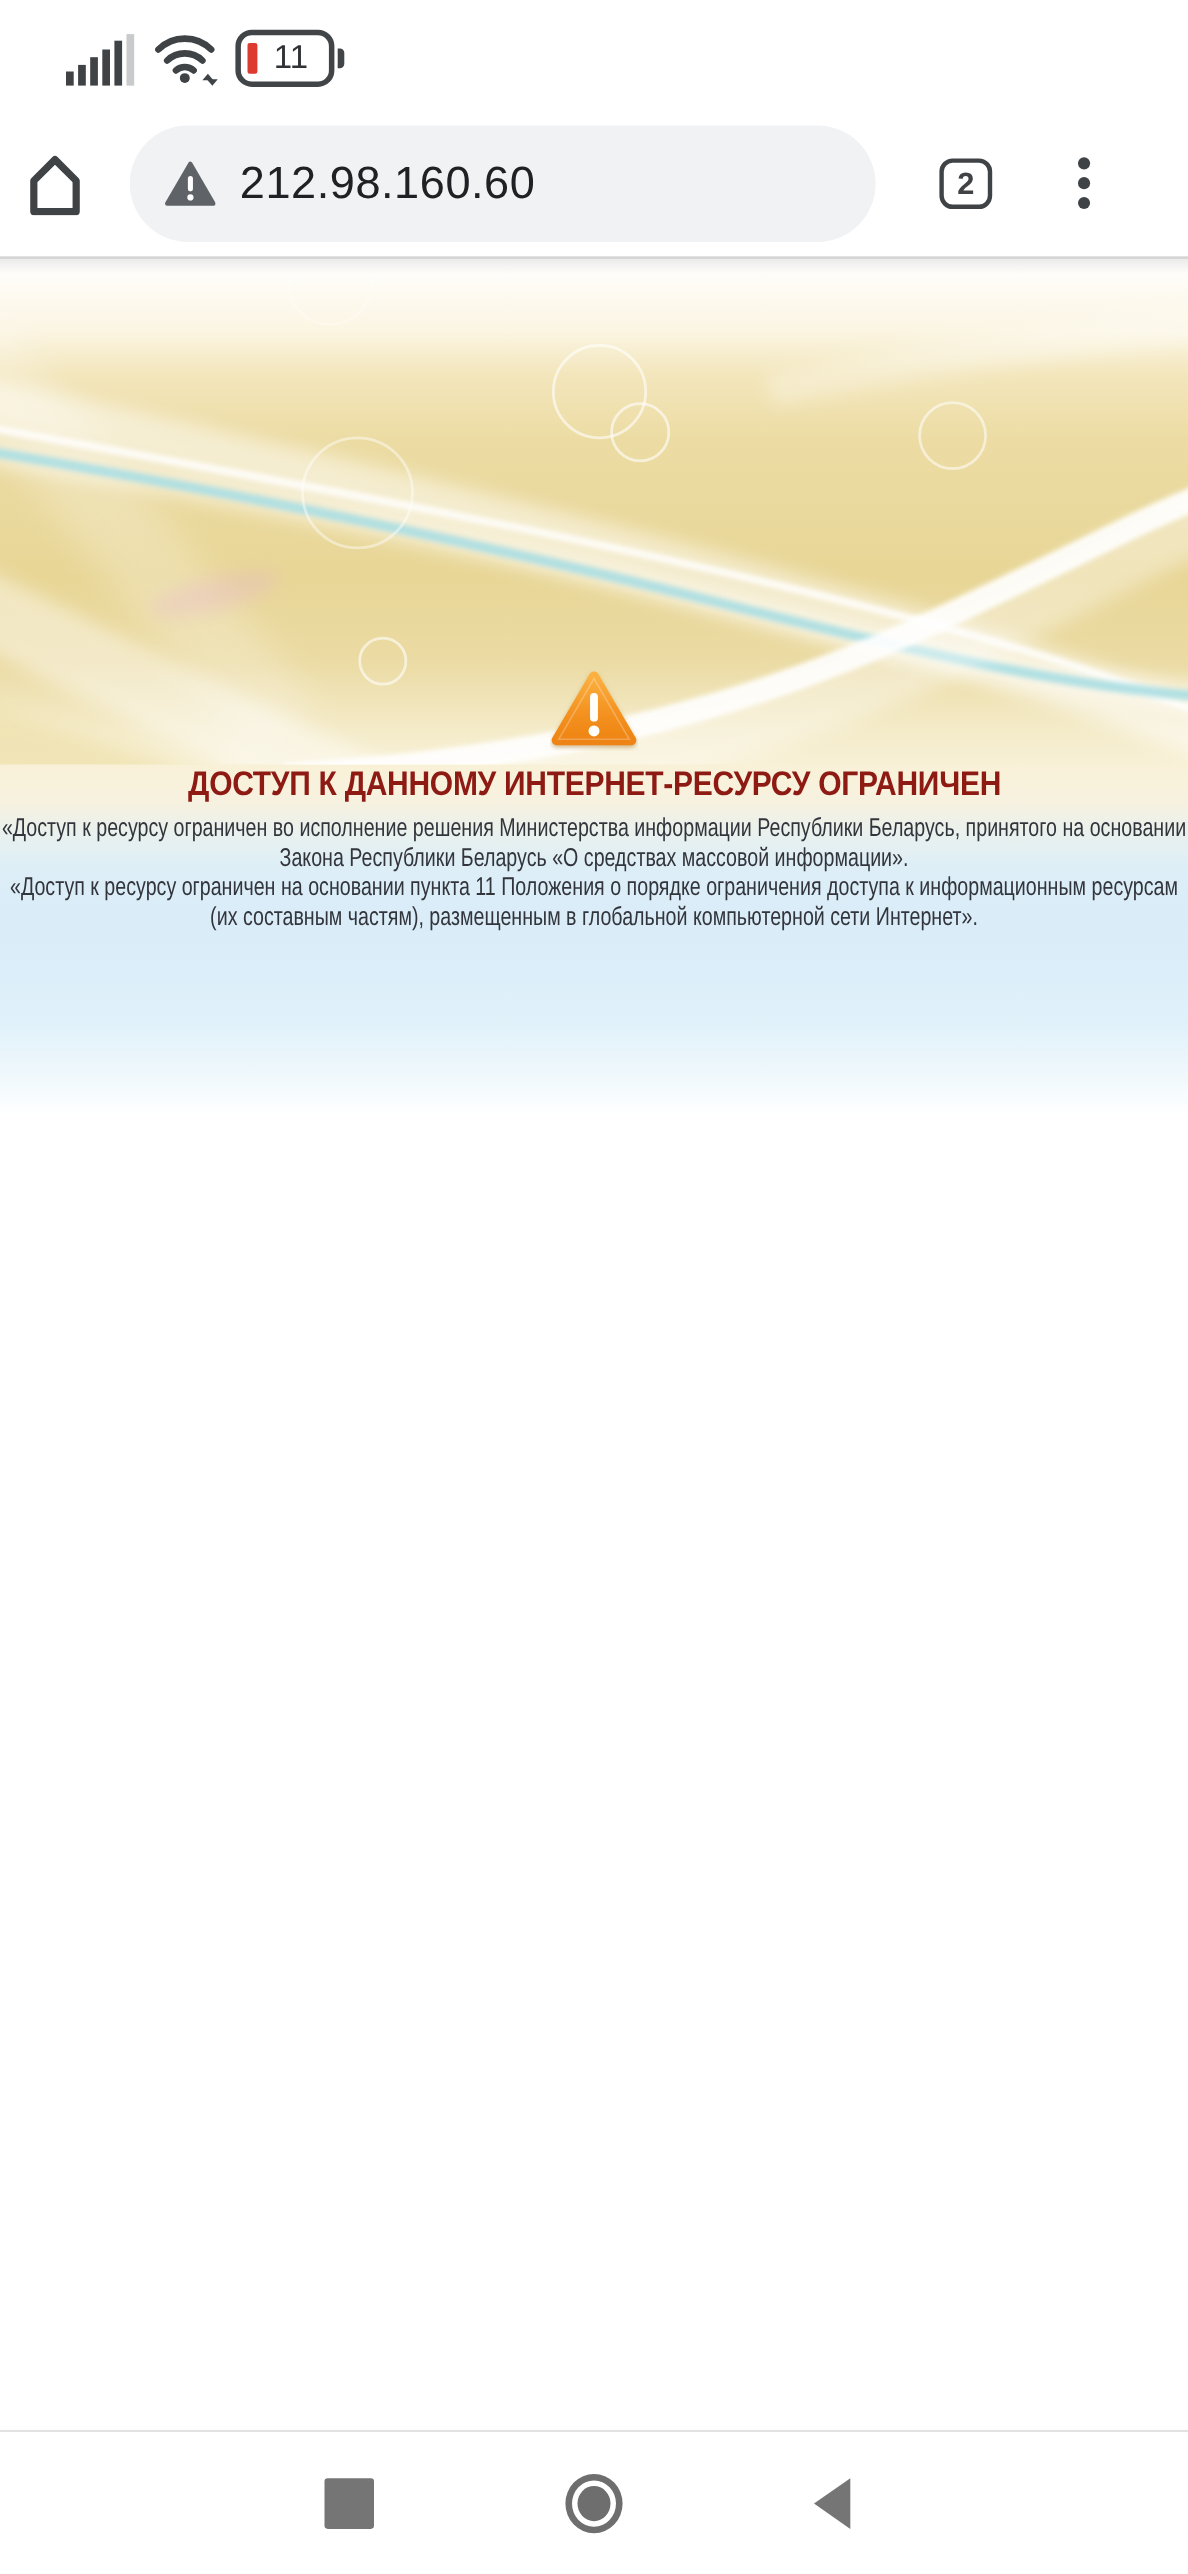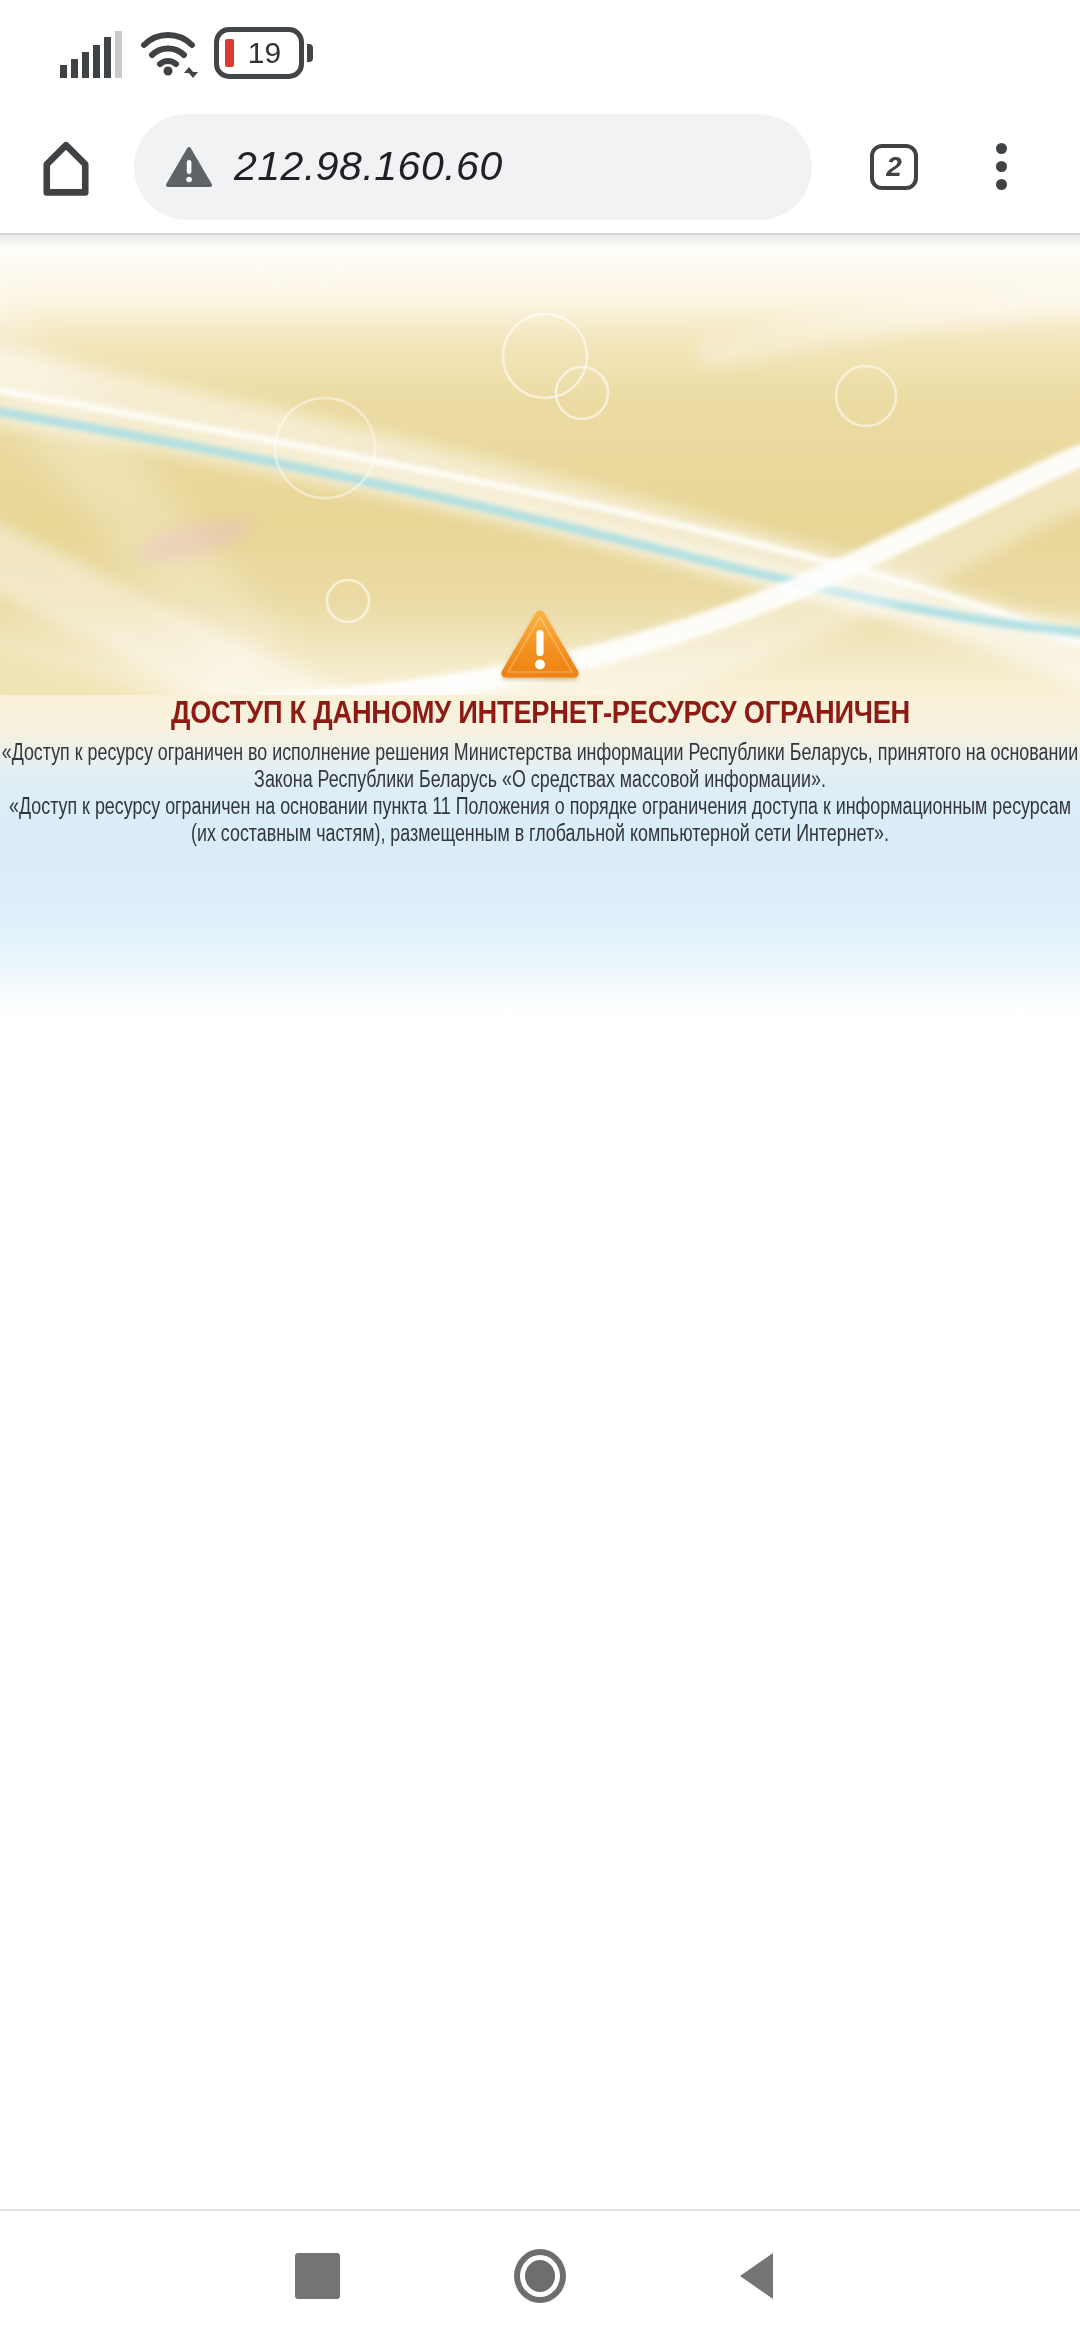--- a/index.html
+++ b/index.html
@@ -16,21 +16,21 @@
   
   .battery { display:flex; align-items:center; }
   .batt-body { width:90px; height:52px; border:5px solid #424548; border-radius:15px;
     display:flex; align-items:center; padding-left:6px; }
   .batt-red { width:9px; height:28px; background:#dd3b2f; border-radius:2px; flex:none; }
   .batt-num { flex:1; text-align:center; font-size:30px; color:#2f3337; padding-right:4px; }
   .batt-nub { width:6px; height:18px; background:#424548; border-radius:0 4px 4px 0; margin-left:3px; }
 
   
   .toolbar { position:absolute; top:100px; left:0; width:1080px; height:133px; background:#fff;
-    display:flex; align-items:center; padding-left:38px;font-style:italic; }
+    display:flex; align-items:center; padding-left:22px; }
   .toolbar-divider { position:absolute; top:233px; left:0; width:1080px; height:16px;
     background:linear-gradient(#d5d5d5 0 2px, rgba(0,0,0,.07) 2px 4px, rgba(0,0,0,0) 100%); z-index:3; }
   .home-btn { width:56px; height:60px; margin-right:40px; display:flex; align-items:center; justify-content:center; }
   .url-pill { width:678px; height:106px; background:#f0f2f4; border-radius:53px;
     display:flex; align-items:center; padding-left:32px; }
   .url-warn { margin-right:22px; display:flex; }
   .url-text { font-size:41px; color:#202124; letter-spacing:0.5px; white-space:nowrap; }
   .tab-btn { margin-left:58px; width:48px; height:46px; border:4px solid #3f4346; border-radius:12px;
     display:flex; align-items:center; justify-content:center; }
   .tab-count { font-size:28px; font-weight:bold; color:#3f4346; }
@@ -82,21 +82,21 @@
         <path d="M4,18 A34,34 0 0 1 52,18" fill="none" stroke="#3f4346" stroke-width="6" stroke-linecap="round"></path>
         <path d="M12,28 A23,23 0 0 1 44,28" fill="none" stroke="#3f4346" stroke-width="6" stroke-linecap="round"></path>
         <path d="M20,37 A12,12 0 0 1 36,37" fill="none" stroke="#3f4346" stroke-width="6" stroke-linecap="round"></path>
         <circle cx="28" cy="44" r="4.5" fill="#3f4346"></circle>
         <polygon points="44,46 49,40 54,46" fill="#3f4346"></polygon>
         <polygon points="50,46 55,52 60,46" fill="#3f4346" transform="translate(-2,-1)"></polygon>
       </svg>
       <div class="battery">
         <div class="batt-body">
           <i class="batt-red"></i>
-          <span class="batt-num">19</span>
+          <span class="batt-num">11</span>
         </div>
         <i class="batt-nub"></i>
       </div>
     </div>
   </div>
 
   <div class="toolbar">
     <div class="home-btn">
       <svg width="56" height="58" viewBox="0 0 64 66">
         <path d="M10,62 V30 L32,8 L54,30 V62 H10 Z" fill="none" stroke="#3f4346" stroke-width="7.5" stroke-linejoin="round" stroke-linecap="round"></path>

